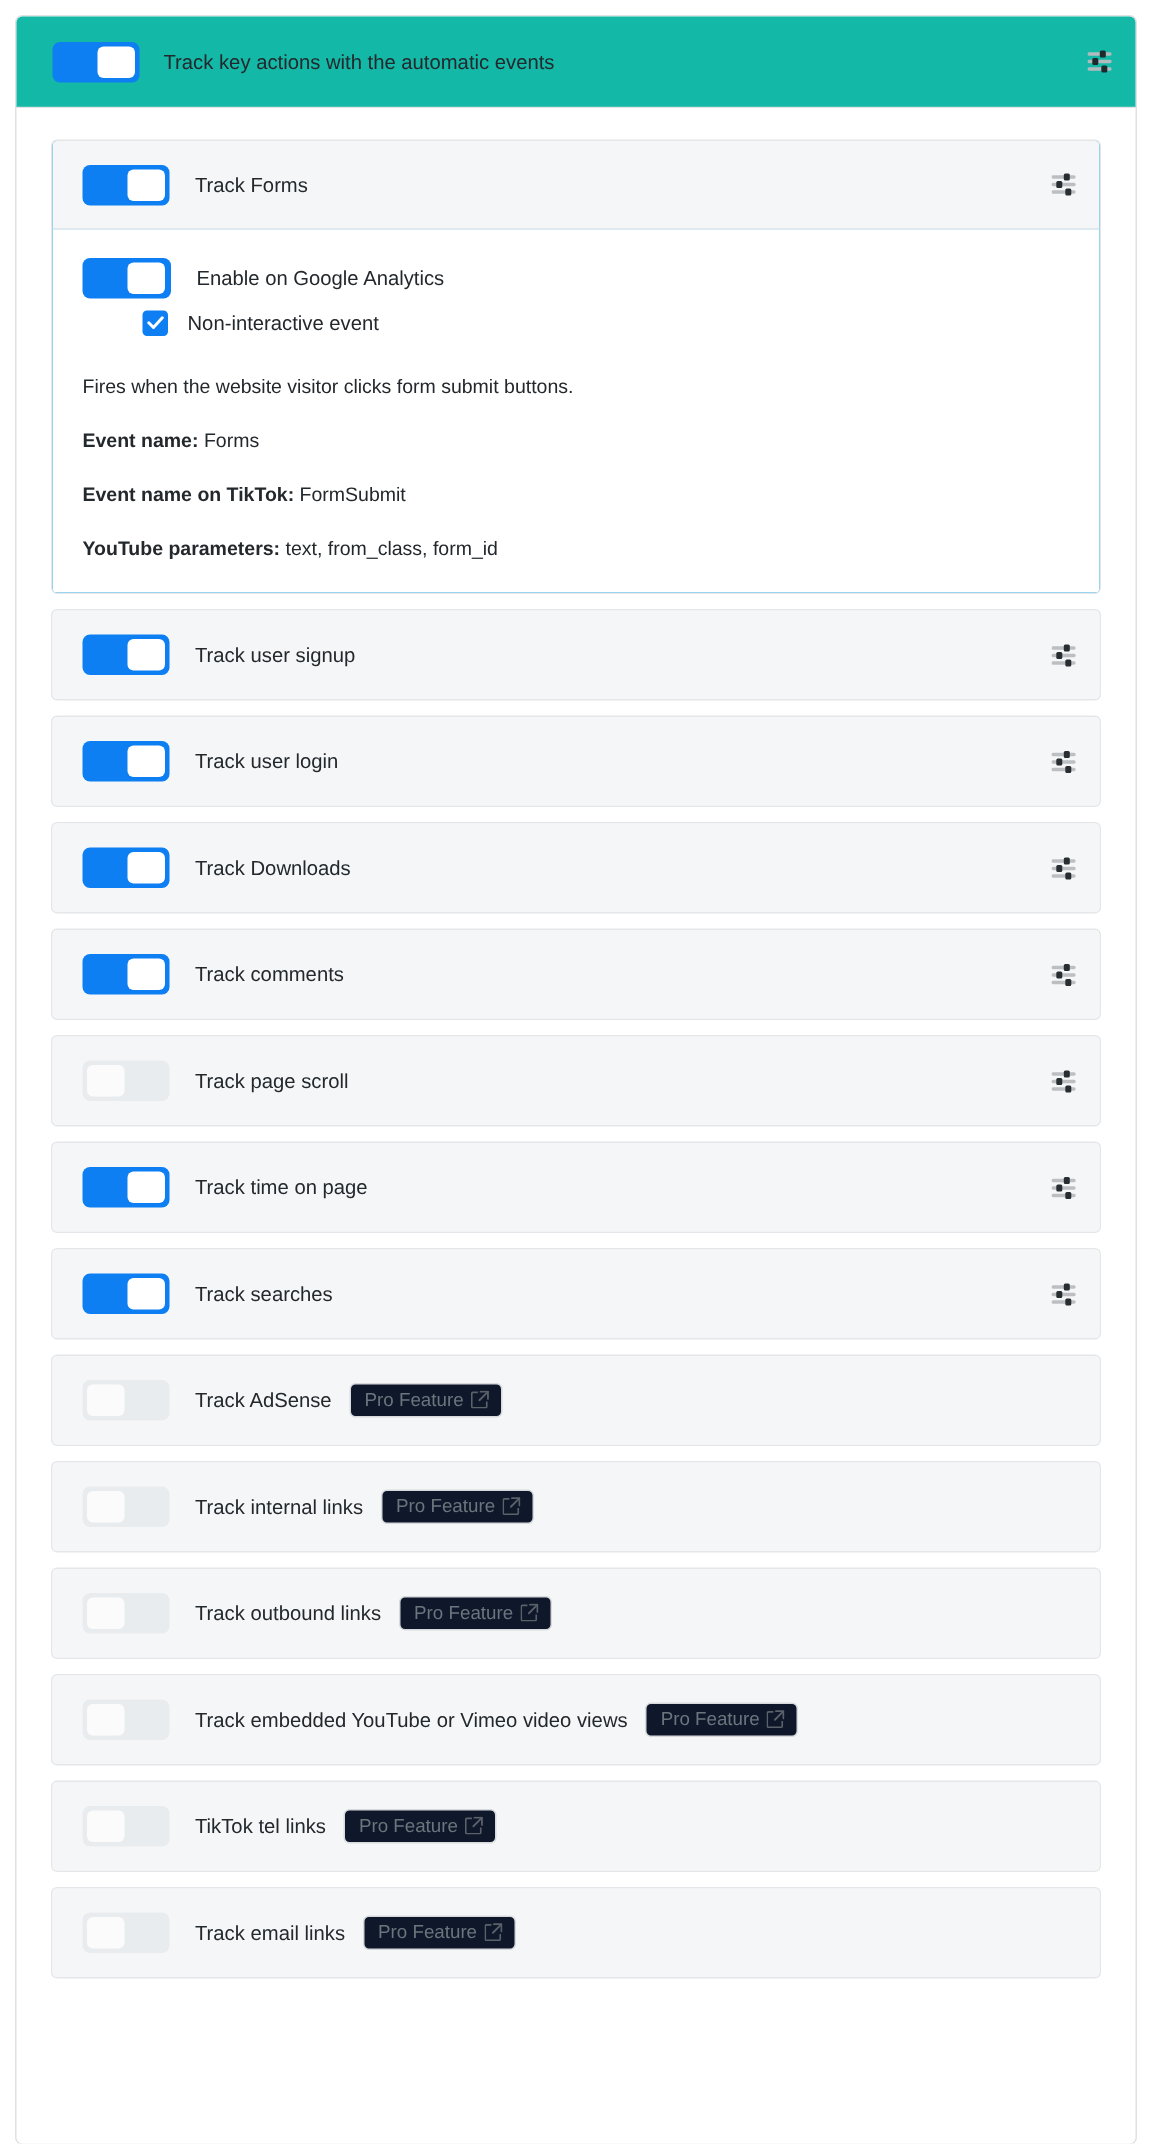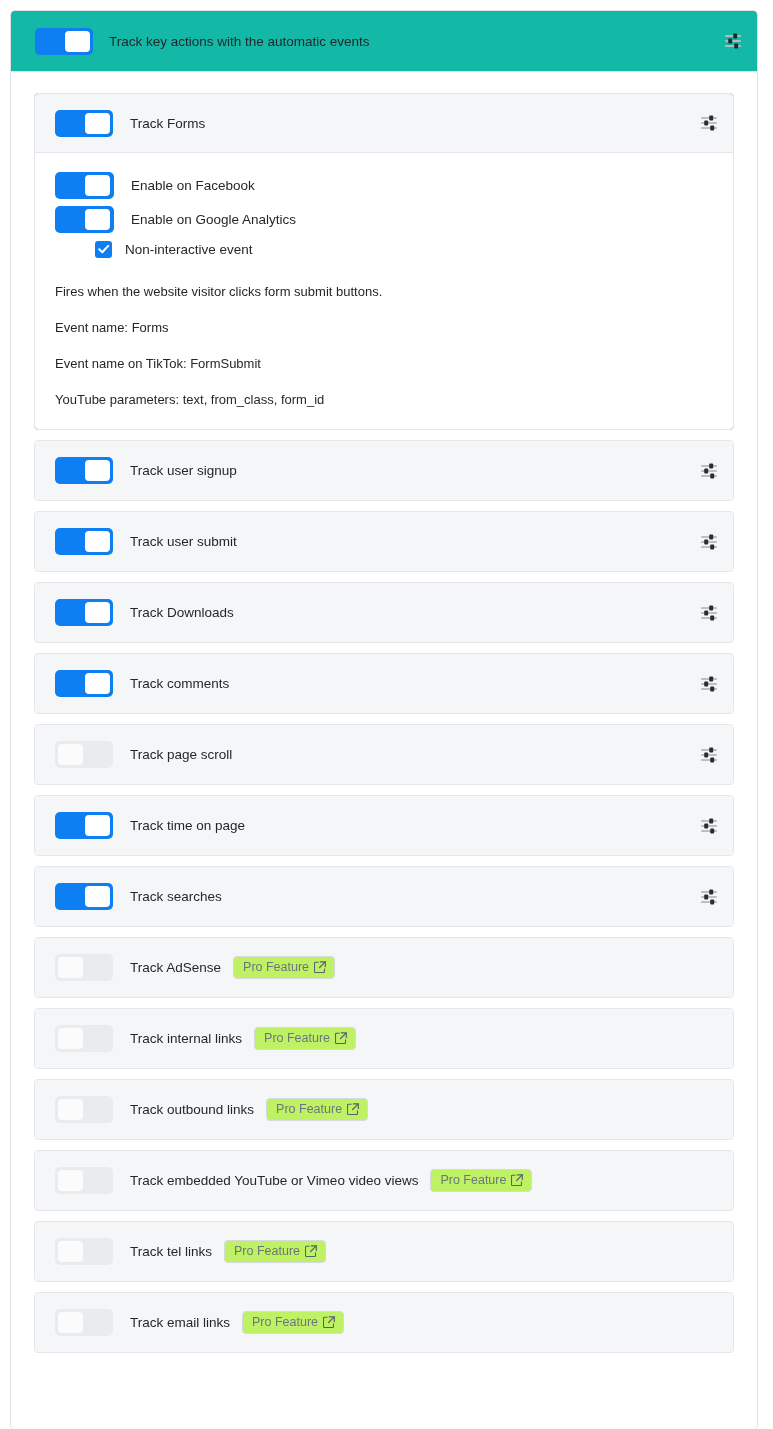--- a/index.html
+++ b/index.html
@@ -133,32 +133,32 @@
     color: #23282d;
     margin-left: 13px;
   }
 
   .desc {
     font-size: 13px;
     color: #23282d;
     margin-top: 26px;
   }
   .meta { font-size: 13px; color: #23282d; margin-top: 21px; }
-  .meta b { font-weight: normal; text-align: right; }
+  .meta b { font-weight: bold; text-align: right; }
   .meta .val { }
   .meta .val.italic { }
 
   
   .pro-badge {
     display: inline-flex;
     align-items: center;
     gap: 5px;
     border: 1px solid #d7dadd;
     border-radius: 4px;
-    background: #bef264;
+    background: #0f172a;
     color: #6c757d;
     font-size: 12.5px;
     padding: 4px 8px 5px 9px;
     margin-left: 12px;
     line-height: 1;
     white-space: nowrap;
   }
   .pro-badge svg { display: block; }
 </style>
 </head>
@@ -199,26 +199,20 @@
                 <rect x="8.2" y="1.6" width="4" height="4.8" rx="1" fill="#1d2327"></rect>
                 <rect x="3.2" y="6.6" width="4" height="4.8" rx="1" fill="#1d2327"></rect>
                 <rect x="9.2" y="11.6" width="4" height="4.8" rx="1" fill="#1d2327"></rect>
               </svg></span>
           </div>
           <div class="card-body">
             <div class="sub-toggle-row">
               <div class="toggle on small">
                 <div class="knob"></div>
               </div>
-              <span class="sub-label">Enable on Facebook</span>
-            </div>
-            <div class="sub-toggle-row">
-              <div class="toggle on small">
-                <div class="knob"></div>
-              </div>
               <span class="sub-label">Enable on Google Analytics</span>
             </div>
             <div class="checkbox-row">
               <span class="checkbox">
                 <svg width="12" height="11" viewBox="0 0 12 11">
                   <path d="M1.2 5.2 L4.3 8.3 L10.2 1.9" fill="none" stroke="#ffffff" stroke-width="2" stroke-linecap="round" stroke-linejoin="round"></path>
                 </svg>
               </span>
               <span class="cb-label">Non-interactive event</span>
             </div>
@@ -243,21 +237,21 @@
                 <rect x="3.2" y="6.6" width="4" height="4.8" rx="1" fill="#1d2327"></rect>
                 <rect x="9.2" y="11.6" width="4" height="4.8" rx="1" fill="#1d2327"></rect>
               </svg></span>
           </div>
         </div>
         <div class="event-card">
           <div class="card-head">
             <div class="toggle on ">
               <div class="knob"></div>
             </div>
-            <span class="label">Track user submit</span>
+            <span class="label">Track user login</span>
             <span class="spacer"></span>
             <span class="sliders-icon"><svg width="18" height="18" viewBox="0 0 18 18">
                 <line x1="1" y1="4" x2="15" y2="4" stroke="#b9bcc0" stroke-width="2.2" stroke-linecap="round"></line>
                 <line x1="1" y1="9" x2="15" y2="9" stroke="#b9bcc0" stroke-width="2.2" stroke-linecap="round"></line>
                 <line x1="1" y1="14" x2="15" y2="14" stroke="#b9bcc0" stroke-width="2.2" stroke-linecap="round"></line>
                 <rect x="8.2" y="1.6" width="4" height="4.8" rx="1" fill="#1d2327"></rect>
                 <rect x="3.2" y="6.6" width="4" height="4.8" rx="1" fill="#1d2327"></rect>
                 <rect x="9.2" y="11.6" width="4" height="4.8" rx="1" fill="#1d2327"></rect>
               </svg></span>
           </div>
@@ -421,21 +415,21 @@
               </span>
             </span>
             <span class="spacer"></span>
           </div>
         </div>
         <div class="event-card">
           <div class="card-head">
             <div class="toggle ">
               <div class="knob"></div>
             </div>
-            <span class="label">Track tel links</span>
+            <span class="label">TikTok tel links</span>
             <span class="pro-badge">
               <span>Pro Feature</span>
               <span>
                 <svg width="12" height="12" viewBox="0 0 12 12">
                   <path d="M4.6 1.2 H1.4 A0.9 0.9 0 0 0 0.5 2.1 V10.6 A0.9 0.9 0 0 0 1.4 11.5 H9.6 A0.9 0.9 0 0 0 10.5 10.6 V7.4" fill="none" stroke="#5a6169" stroke-width="1.1"></path>
                   <path d="M6.3 0.8 H11.3 V5.6" fill="none" stroke="#5a6169" stroke-width="1.2" stroke-linecap="round" stroke-linejoin="round"></path>
                   <path d="M11.2 0.9 L5.6 6.5" fill="none" stroke="#5a6169" stroke-width="1.2" stroke-linecap="round"></path>
                 </svg>
               </span>
             </span>

